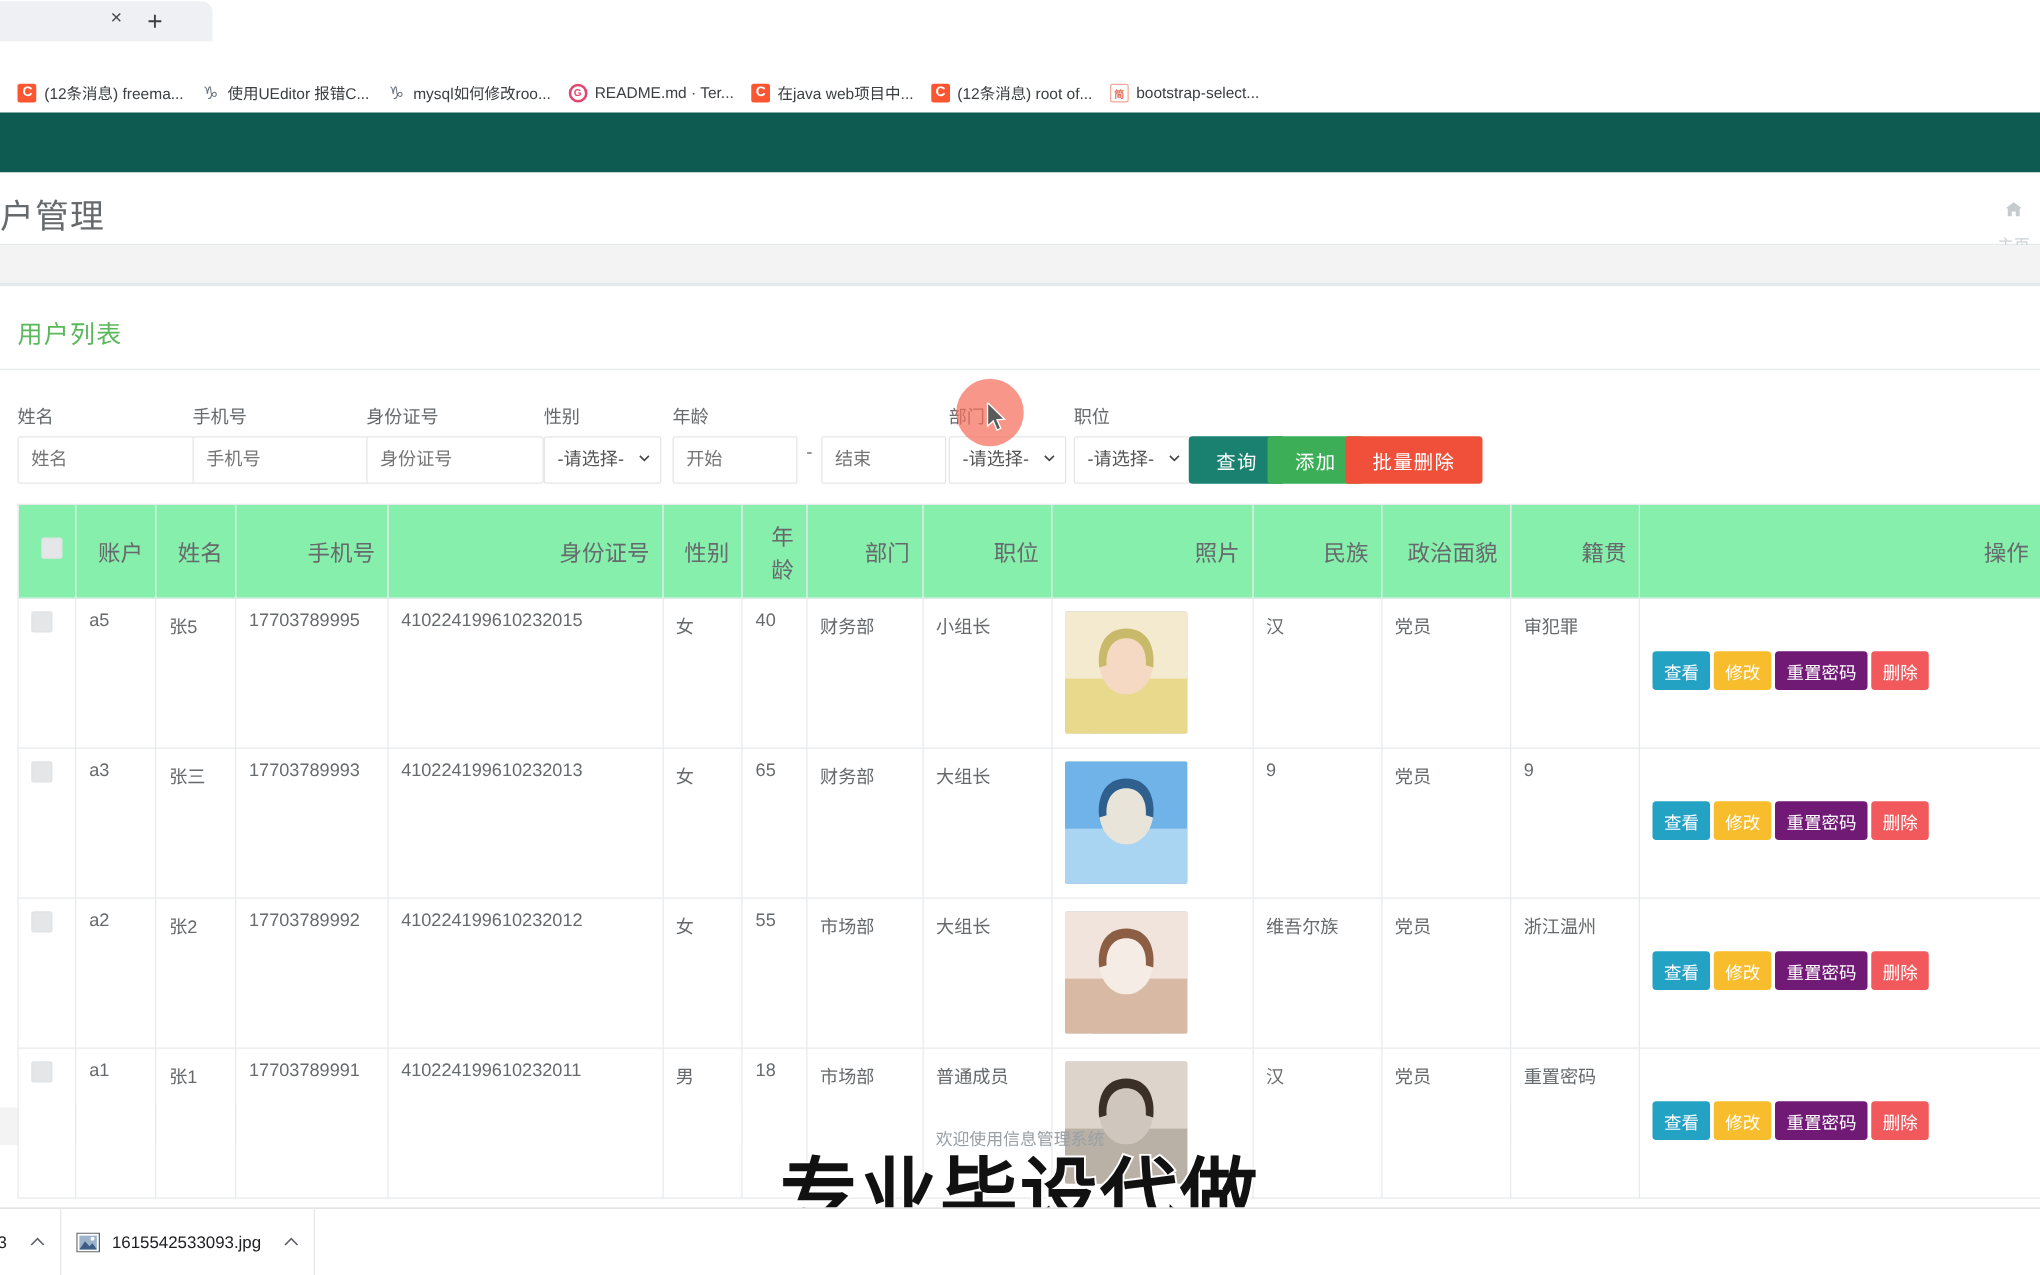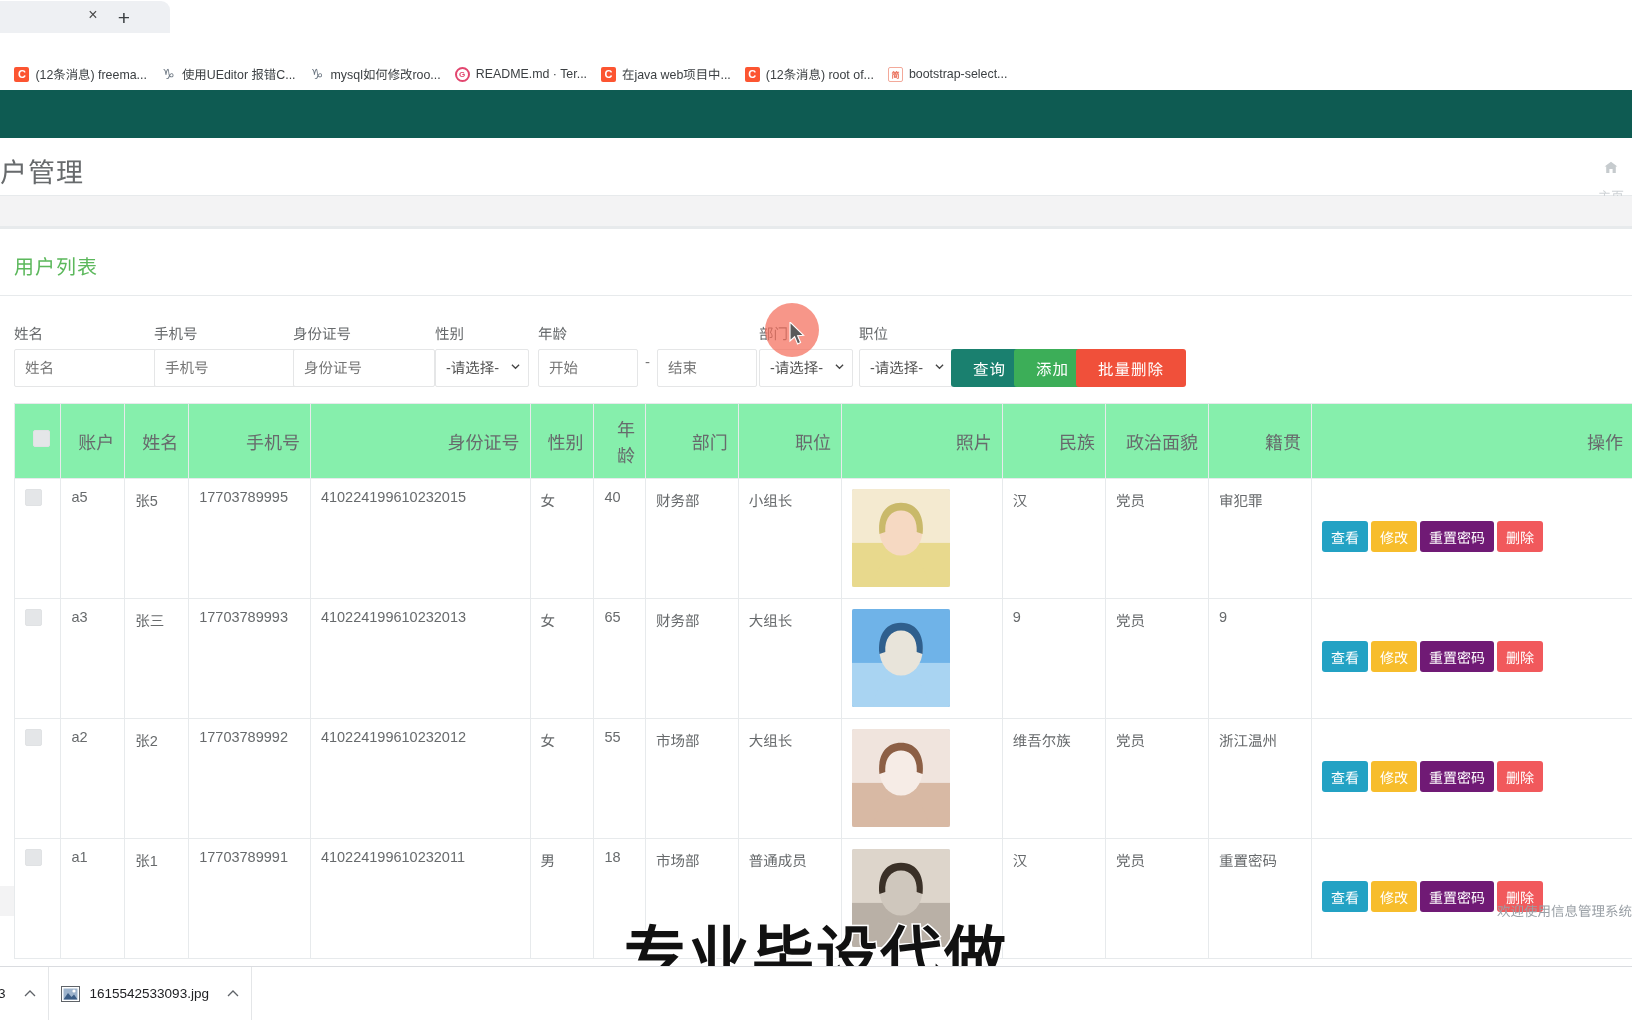--- a/index.html
+++ b/index.html
@@ -168,21 +168,21 @@
   }
   .a-view   { background:#23a2c4; }
   .a-edit   { background:#f7bd2c; }
   .a-pwd    { background:#701a75; }
   .a-del    { background:#f15churchill; }
   .a-del    { background:#f1595c; }
 
   
   .foot-note {
     position:absolute; left:0; top:900px; width:1632px;
-    text-align:right; font-size:13.5px; color:#9aa0a6;
+    text-align:center; font-size:13.5px; color:#9aa0a6;
   }
 
   
   .cursor-ring {
     position:absolute; left:765px; top:303px; width:54px; height:54px;
     border-radius:50%; background:rgba(244,110,92,0.72);
     pointer-events:none; z-index:40;
   }
   .cursor-arrow { position:absolute; left:789px; top:322px; z-index:41; }
 

